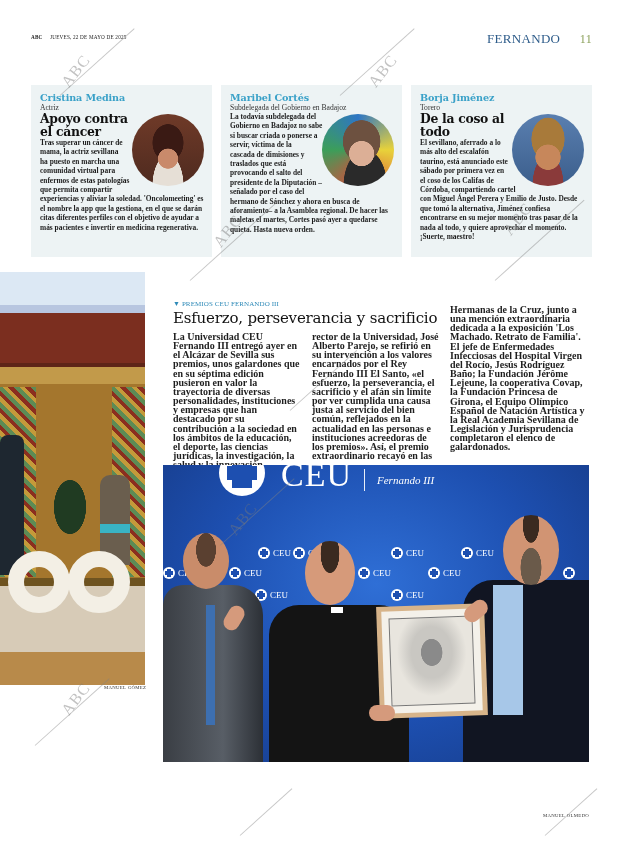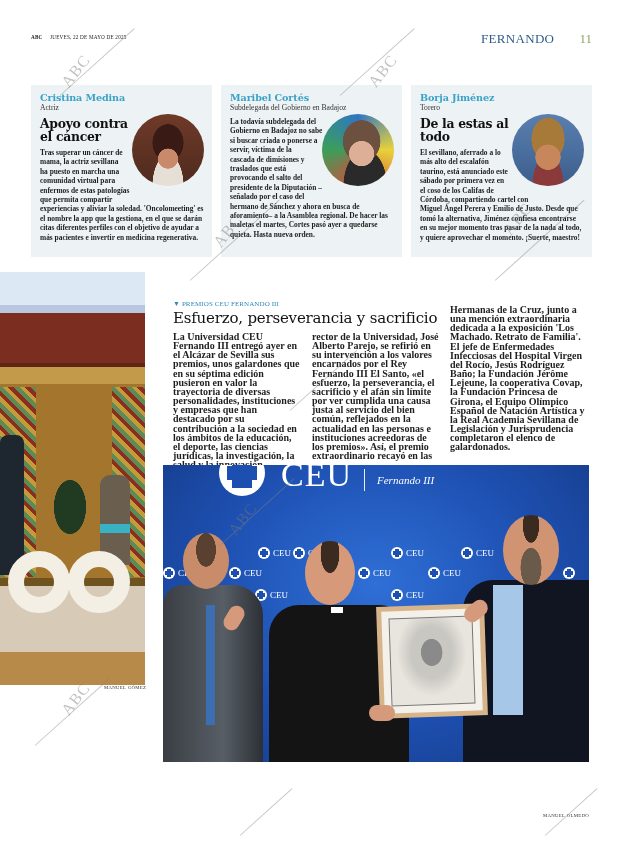--- a/index.html
+++ b/index.html
@@ -3,26 +3,26 @@
   <meta charset="utf-8">
   <style>
     * { box-sizing: border-box; margin: 0; padding: 0; }
     html, body { width: 620px; height: 846px; background: #ffffff; overflow: hidden; }
     body { position: relative; font-family: "DejaVu Serif", "Liberation Serif", serif; color: #1a1a1a; }
 
     .header-left { position: absolute; left: 31px; top: 34px; font-size: 5.2px; letter-spacing: 0.2px; color: #222; font-family: "Liberation Serif", serif; }
     .header-left .brand { font-weight: bold; margin-right: 6px; }
     .header-right { position: absolute; right: 28px; top: 31px; font-family: "Liberation Serif", serif; font-size: 13px; letter-spacing: 0.3px; }
     .header-right .section { color: #2e5c8a; }
-    .header-right .page-num { color: #8ba05a; margin-left: 22px; font-size: 12px; }
+    .header-right .page-num { color: #8ba05a; margin-left: 16px; font-size: 12px; }
 
     .profile-box { position: absolute; top: 85px; width: 181px; height: 172px; background: #edf3f4; padding: 7px 8px 6px 9px; overflow: hidden; }
     .profile-box .name { font-family: "DejaVu Serif", serif; font-weight: bold; color: #3aa1c8; font-size: 9.6px; line-height: 11px; letter-spacing: -0.1px; }
-    .profile-box .role { font-family: "Liberation Serif", serif; font-size: 7.6px; color: #333; line-height: 9px; margin-bottom: 5px; white-space: nowrap; }
-    .profile-box .title { font-family: "DejaVu Serif", serif; font-weight: bold; font-size: 12.4px; line-height: 13px; color: #111; letter-spacing: -0.3px; width: 95px; margin-bottom: 5px; }
+    .profile-box .role { font-family: "Liberation Serif", serif; font-size: 7.6px; color: #333; line-height: 9px; white-space: nowrap; }
+    .profile-box .title { font-family: "DejaVu Serif", serif; font-weight: bold; font-size: 12.4px; line-height: 13px; color: #111; letter-spacing: -0.3px; width: 95px; }
     .profile-box .body { font-family: "Liberation Serif", serif; font-size: 7.4px; line-height: 9.4px; color: #1d1d1d; font-weight: bold; text-align: left; }
     .profile-box .portrait { position: absolute; top: 29px; right: 8px; width: 72px; height: 72px; border-radius: 50%; overflow: hidden; float: right; }
     .float-spacer { float: right; width: 76px; height: 84px; shape-outside: circle(50%); }
 
     .portrait-1 { background: radial-gradient(circle at 50% 62%, #c98a6b 0 17%, transparent 18%), radial-gradient(ellipse at 50% 40%, #3a1a14 0 30%, transparent 31%), radial-gradient(ellipse at 50% 100%, #e6dfd6 0 30%, transparent 31%), linear-gradient(#6f3a28, #4e2a1f); }
     .portrait-2 { background: radial-gradient(circle at 55% 55%, #dcaf96 0 22%, transparent 23%), radial-gradient(ellipse at 55% 38%, #6d5140 0 33%, transparent 34%), radial-gradient(ellipse at 60% 100%, #2a2a2a 0 35%, transparent 36%), conic-gradient(from 0deg, #2e76c4, #e8d23a, #d84b3a, #3c9e5a, #2e76c4); }
     .portrait-3 { background: radial-gradient(circle at 50% 60%, #c7875b 0 22%, transparent 23%), radial-gradient(ellipse at 50% 35%, #a87a3a 0 32%, transparent 33%), radial-gradient(ellipse at 50% 100%, #8a3a3a 0 30%, transparent 31%), linear-gradient(#5a7fb0, #3b5e8c); }
 
     .left-photo { position: absolute; left: 0; top: 272px; width: 145px; height: 413px; overflow: hidden;
       background:
@@ -100,21 +100,21 @@
   <div class="role">Subdelegada del Gobierno en Badajoz</div>
   <div class="float-spacer"></div>
   <div class="body">La todavía subdelegada del Gobierno en Badajoz no sabe si buscar criada o ponerse a servir, víctima de la cascada de dimisiones y traslados que está provocando el salto del presidente de la Diputación –señalado por el caso del hermano de Sánchez y ahora en busca de aforamiento– a la Asamblea regional. De hacer las maletas el martes, Cortes pasó ayer a quedarse quieta. Hasta nueva orden.</div>
   <div class="portrait portrait-2"></div>
 </div>
 
 <div class="profile-box" style="left:411px;">
   <div class="name">Borja Jiménez</div>
   <div class="role">Torero</div>
   <div class="float-spacer"></div>
-  <div class="title">De la estas al todo</div>
+  <div class="title">De la coso al todo</div>
   <div class="body">El sevillano, aferrado a lo más alto del escalafón taurino, está anunciado este sábado por primera vez en el coso de los Califas de Córdoba, compartiendo cartel con Miguel Ángel Perera y Emilio de Justo. Desde que tomó la alternativa, Jiménez confiesa encontrarse en su mejor momento tras pasar de la nada al todo, y quiere aprovechar el momento. ¡Suerte, maestro!</div>
   <div class="portrait portrait-3"></div>
 </div>
 
 <div class="left-photo">
   <div class="column" style="left:0;"></div>
   <div class="column" style="left:112px;"></div>
   <div class="plant"></div>
   <div class="person"></div>
   <div class="dancer"></div>

